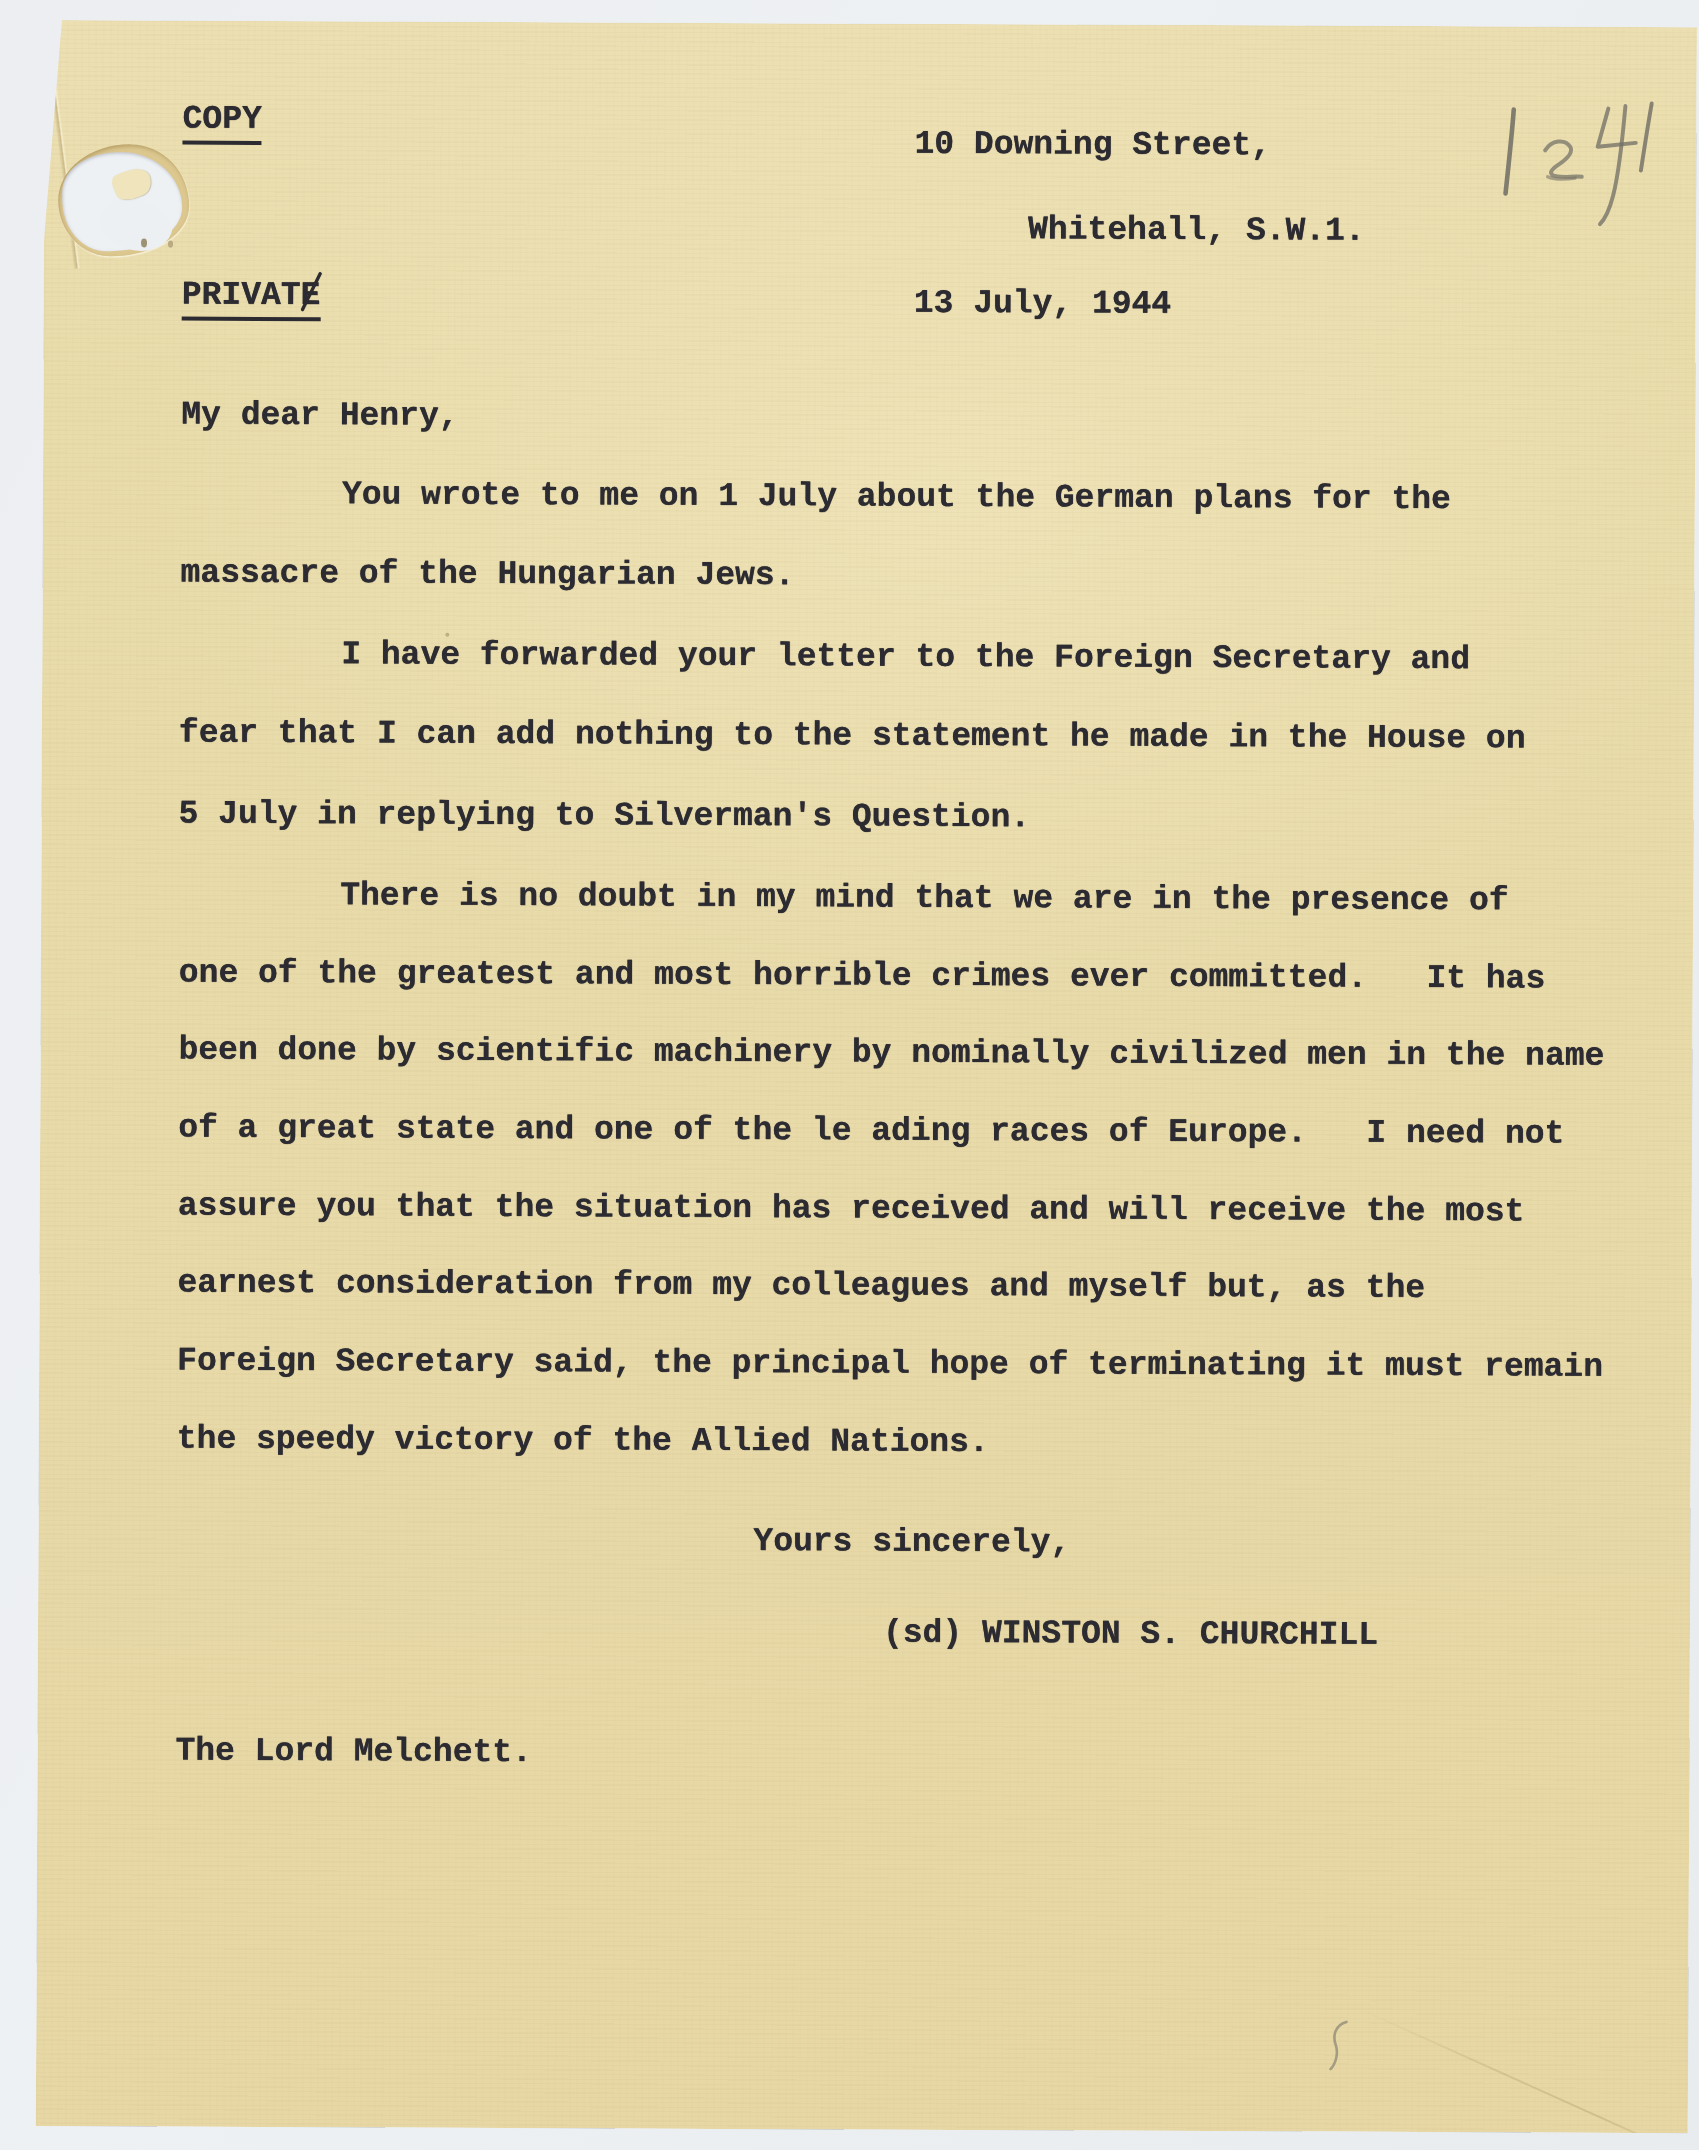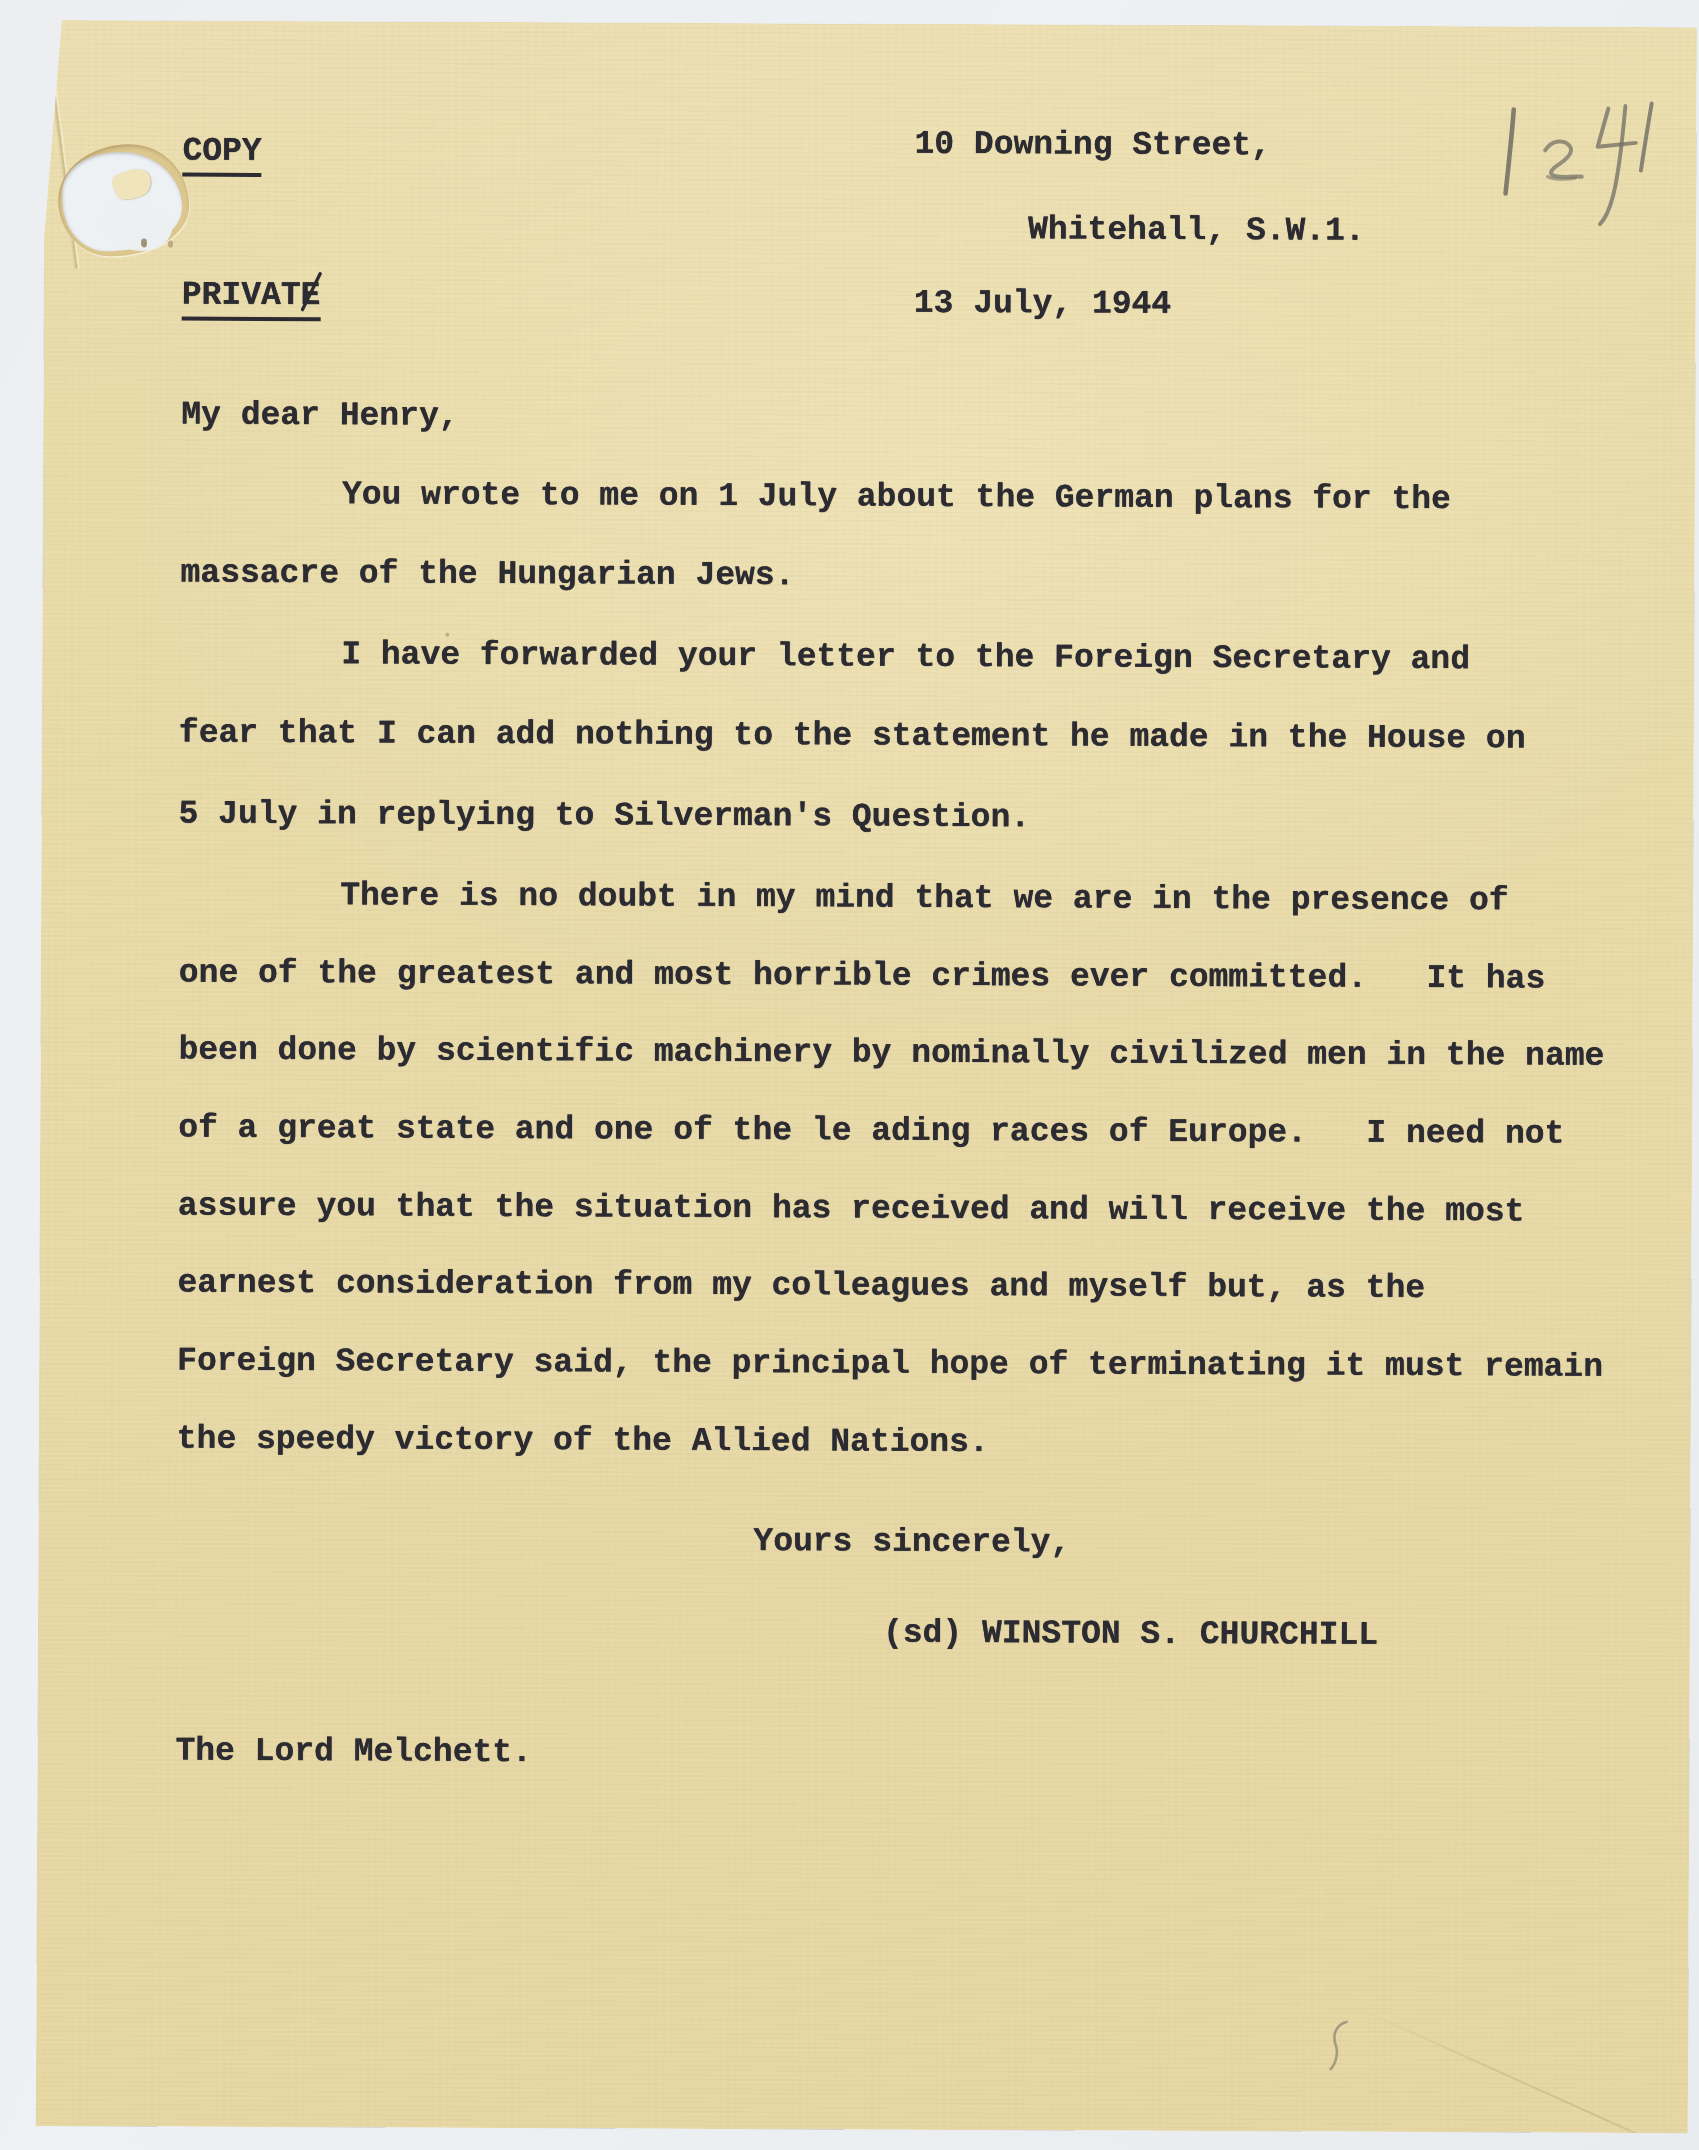--- a/index.html
+++ b/index.html
@@ -93,21 +93,21 @@
   <div class="hole">
     <div class="flapshade"></div>
     <div class="gap"></div>
     <div class="gap2"></div>
     <div class="flap"></div>
   </div>
   <div class="speck" style="left:97px; top:218px; width:6px; height:8.6px;"></div>
   <div class="speck" style="left:124px; top:220px; width:5.3px; height:6.6px; opacity:.5;"></div>
   <div class="speck" style="left:403px; top:611px; width:4px; height:4px; opacity:.45;"></div>
 
-  <span class="t u" style="left:138px; top:114px;">COPY</span>
+  <span class="t u" style="left:138px; top:82px;">COPY</span>
   <span class="t" style="left:870px; top:104px;">10 Downing Street,</span>
   <span class="t" style="left:984px; top:189px;">Whitehall, S.W.1.</span>
   <span class="t u" style="left:138px; top:258px;">PRIVATE</span>
   <div class="strike"></div>
   <span class="t" style="left:870px; top:263px;">13 July, 1944</span>
 
   <span class="t" style="left:138px; top:378px;">My dear Henry,</span>
 
   <span class="t" style="left:299px; top:457px;">You wrote to me on 1 July about the German plans for the</span>
   <span class="t" style="left:138px; top:536px;">massacre of the Hungarian Jews.</span>

